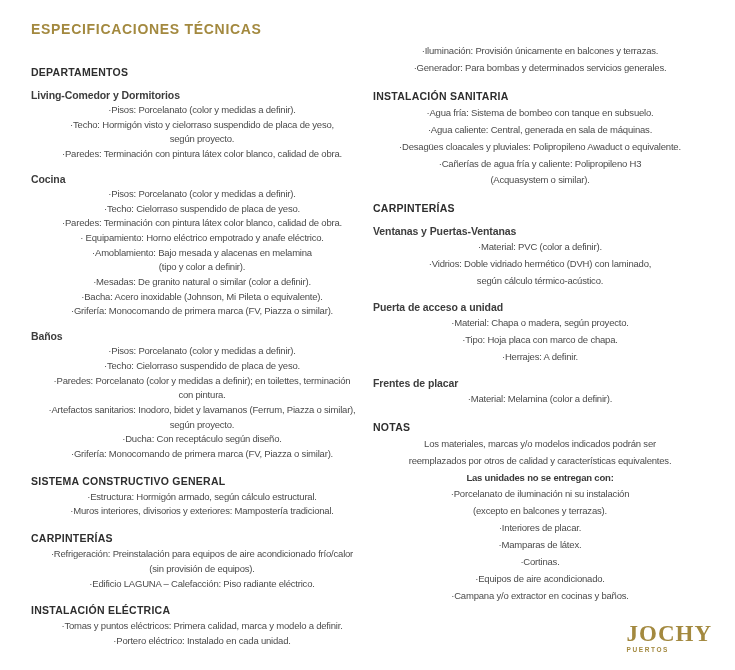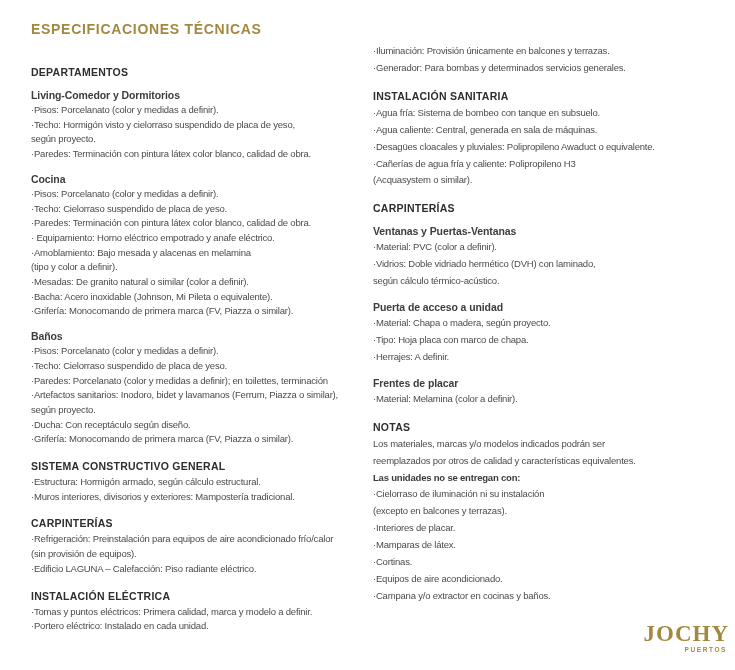--- a/index.html
+++ b/index.html
@@ -22,25 +22,25 @@
   .sec-heading {
     font-size:10.5px; font-weight:700; letter-spacing:.25px;
     color:var(--heading); margin-top:13px; margin-bottom:3px;
   }
   .block { margin:0; }
   .block + .block { margin-top:0; }
   .sub {
     font-size:10.5px; font-weight:600; color:#3d3d3d;
     margin-top:11px; margin-bottom:2px; letter-spacing:-0.1px;
   }
-  .line { line-height:14.7px; white-space:nowrap; }
+  .line { line-height:14.7px; white-space:nowrap;text-align:center; }
   .col-right .line { line-height:16.9px; }
   .line.bold { font-weight:700; color:#3a3a3a; }
   .logo {
-    position:absolute; right:6px; top:623px; text-align:right;
+    position:absolute; right:23px; top:623px; 
     color:var(--accent); user-select:none;
   }
   .logo-name {
     font-family:"Liberation Serif","DejaVu Serif",serif;
     font-weight:700; font-size:23px; letter-spacing:1px; line-height:22px;
   }
   .logo-tag {
     font-size:6.5px; letter-spacing:1.6px; font-weight:700;
     margin-top:1px; padding-right:2px;
   }
@@ -72,20 +72,21 @@
             <p class="line">(tipo y color a definir).</p>
             <p class="line">·Mesadas: De granito natural o similar (color a definir).</p>
             <p class="line">·Bacha: Acero inoxidable (Johnson, Mi Pileta o equivalente).</p>
             <p class="line">·Grifería: Monocomando de primera marca (FV, Piazza o similar).</p>
           </div>
           <div class="block">
             <h3 class="sub">Baños</h3>
             <p class="line">·Pisos: Porcelanato (color y medidas a definir).</p>
             <p class="line">·Techo: Cielorraso suspendido de placa de yeso.</p>
             <p class="line">·Paredes: Porcelanato (color y medidas a definir); en toilettes, terminación</p>
+            <p class="line">con pintura.</p>
             <p class="line">·Artefactos sanitarios: Inodoro, bidet y lavamanos (Ferrum, Piazza o similar),</p>
             <p class="line">según proyecto.</p>
             <p class="line">·Ducha: Con receptáculo según diseño.</p>
             <p class="line">·Grifería: Monocomando de primera marca (FV, Piazza o similar).</p>
           </div>
         </section>
         <section class="sec">
           <h2 class="sec-heading">SISTEMA CONSTRUCTIVO GENERAL</h2>
           <div class="block">
             <p class="line">·Estructura: Hormigón armado, según cálculo estructural.</p>
@@ -143,21 +144,21 @@
             <h3 class="sub">Frentes de placar</h3>
             <p class="line">·Material: Melamina (color a definir).</p>
           </div>
         </section>
         <section class="sec">
           <h2 class="sec-heading">NOTAS</h2>
           <div class="block">
             <p class="line">Los materiales, marcas y/o modelos indicados podrán ser</p>
             <p class="line">reemplazados por otros de calidad y características equivalentes.</p>
             <p class="line bold">Las unidades no se entregan con:</p>
-            <p class="line">·Cielorraso de iluminación ni su instalación</p>
+            <p class="line">·Porcelanato de iluminación ni su instalación</p>
             <p class="line">(excepto en balcones y terrazas).</p>
             <p class="line">·Interiores de placar.</p>
             <p class="line">·Mamparas de látex.</p>
             <p class="line">·Cortinas.</p>
             <p class="line">·Equipos de aire acondicionado.</p>
             <p class="line">·Campana y/o extractor en cocinas y baños.</p>
           </div>
         </section>
       </div>
   </div>

